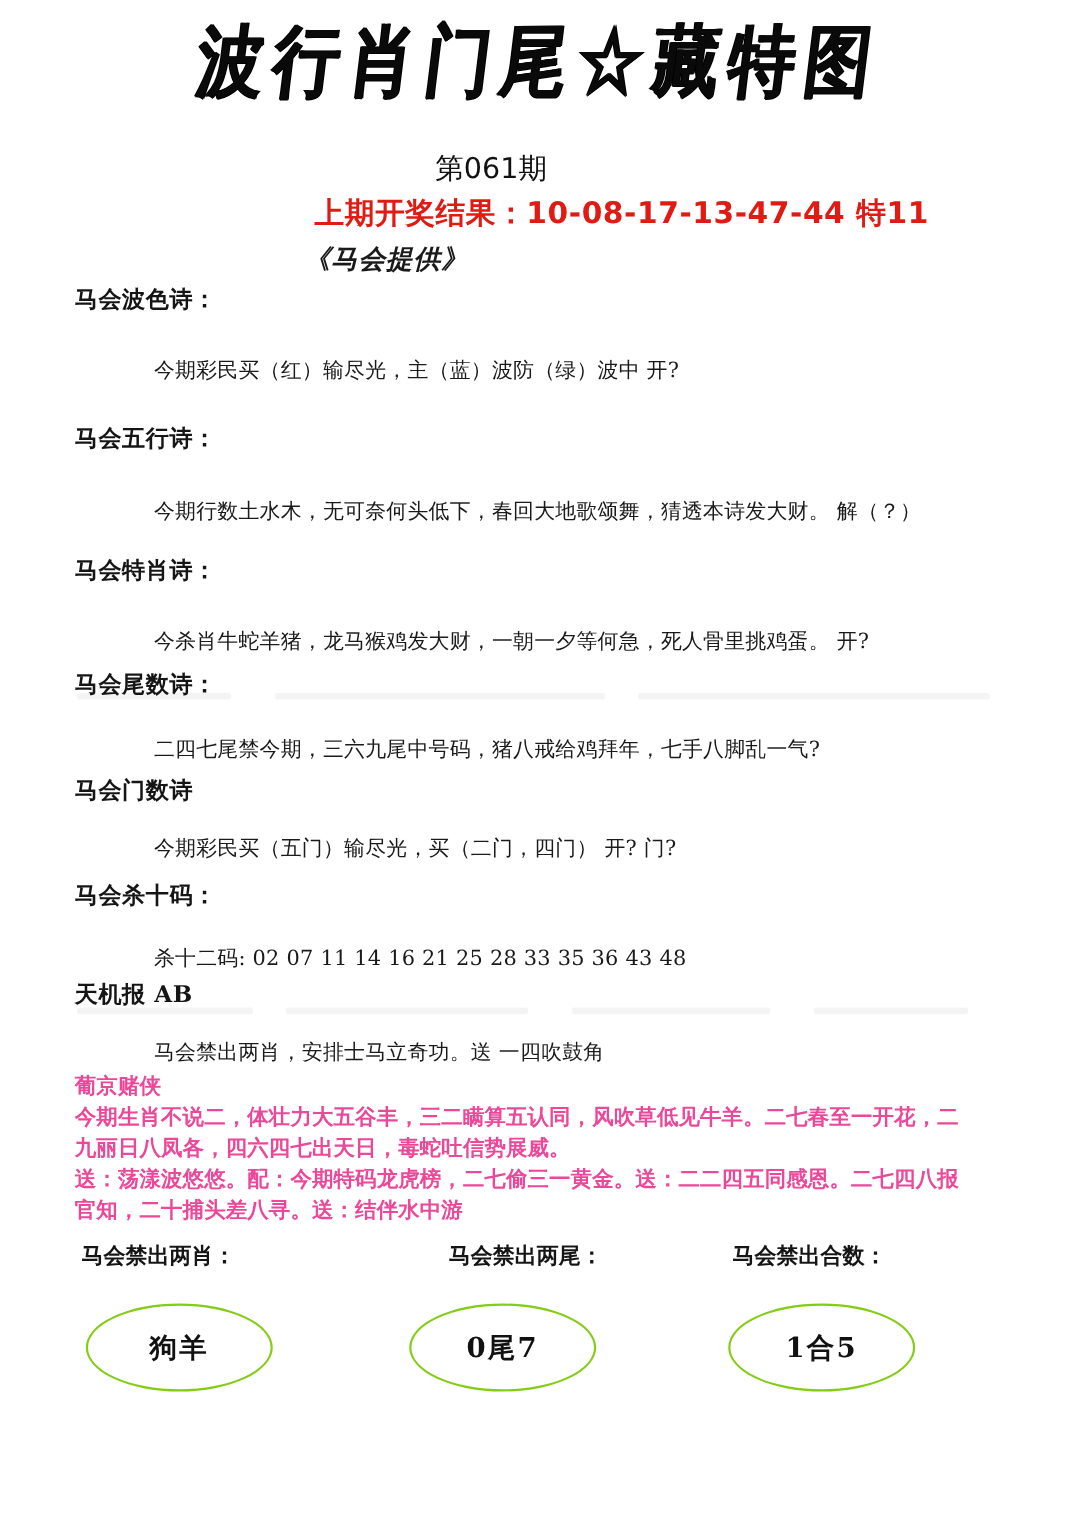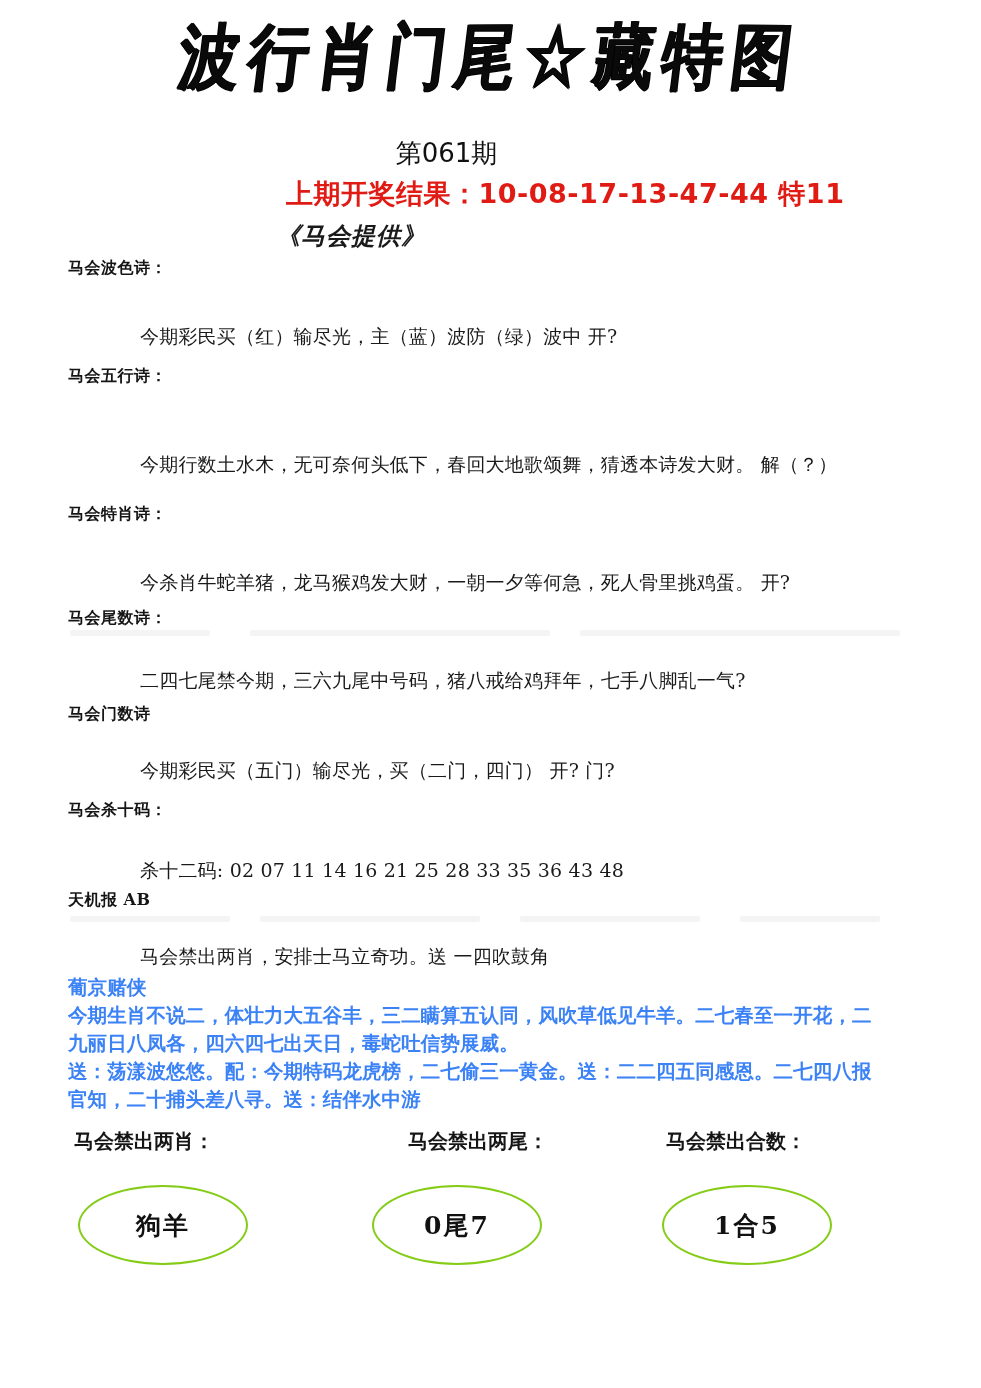--- a/index.html
+++ b/index.html
@@ -77,21 +77,21 @@
     color: #1a1a1a;
     letter-spacing: 1px;
     white-space: nowrap;
   }
 
   
   .sec-head {
     position: absolute;
     font-family: "DejaVu Serif", "Liberation Serif", serif;
     font-weight: bold;
-    font-size: 16px;
+    font-size: 21px;
     color: #151515;
     letter-spacing: 0.5px;
     white-space: nowrap;
   }
   .sec-body {
     position: absolute;
     font-family: "DejaVu Serif", "Liberation Serif", serif;
     font-weight: normal;
     font-size: 19px;
     color: #1a1a1a;
@@ -102,21 +102,21 @@
   
   #pj-block {
     position: absolute;
     left: 68px;
     top: 974px;
     width: 845px;
     font-family: "DejaVu Serif", "Liberation Serif", serif;
     font-weight: bold;
     font-size: 19.5px;
     line-height: 28px;
-    color: #3b82f6;
+    color: #ec4899;
     letter-spacing: 0.1px;
   }
   #pj-block .pj-title { display: block; }
   #pj-block p { margin: 0; }
 
   
   #forbid-row {
     position: absolute;
     left: 0;
     top: 1128px;
@@ -177,21 +177,21 @@
 
 <div id="result-line">
   <span>上期开奖结果：</span><span class="result-nums">10-08-17-13-47-44  特11</span>
 </div>
 
 <div id="provider-line">《马会提供》</div>
 
 <div class="sec-head" style="left:68px; top:258px;">马会波色诗：</div>
 <div class="sec-body" style="left:140px; top:324px;">今期彩民买（红）输尽光，主（蓝）波防（绿）波中 开?</div>
 
-<div class="sec-head" style="left:68px; top:366px;">马会五行诗：</div>
+<div class="sec-head" style="left:68px; top:384px;">马会五行诗：</div>
 <div class="sec-body" style="left:140px; top:452px;">今期行数土水木，无可奈何头低下，春回大地歌颂舞，猜透本诗发大财。 解（？）</div>
 
 <div class="sec-head" style="left:68px; top:504px;">马会特肖诗：</div>
 <div class="sec-body" style="left:140px; top:570px;">今杀肖牛蛇羊猪，龙马猴鸡发大财，一朝一夕等何急，死人骨里挑鸡蛋。 开?</div>
 
 <div class="sec-head" style="left:68px; top:608px;">马会尾数诗：</div>
 <div class="sec-body" style="left:140px; top:668px;">二四七尾禁今期，三六九尾中号码，猪八戒给鸡拜年，七手八脚乱一气?</div>
 
 <div class="sec-head" style="left:68px; top:704px;">马会门数诗</div>
 <div class="sec-body" style="left:140px; top:758px;">今期彩民买（五门）输尽光，买（二门，四门） 开? 门?</div>

